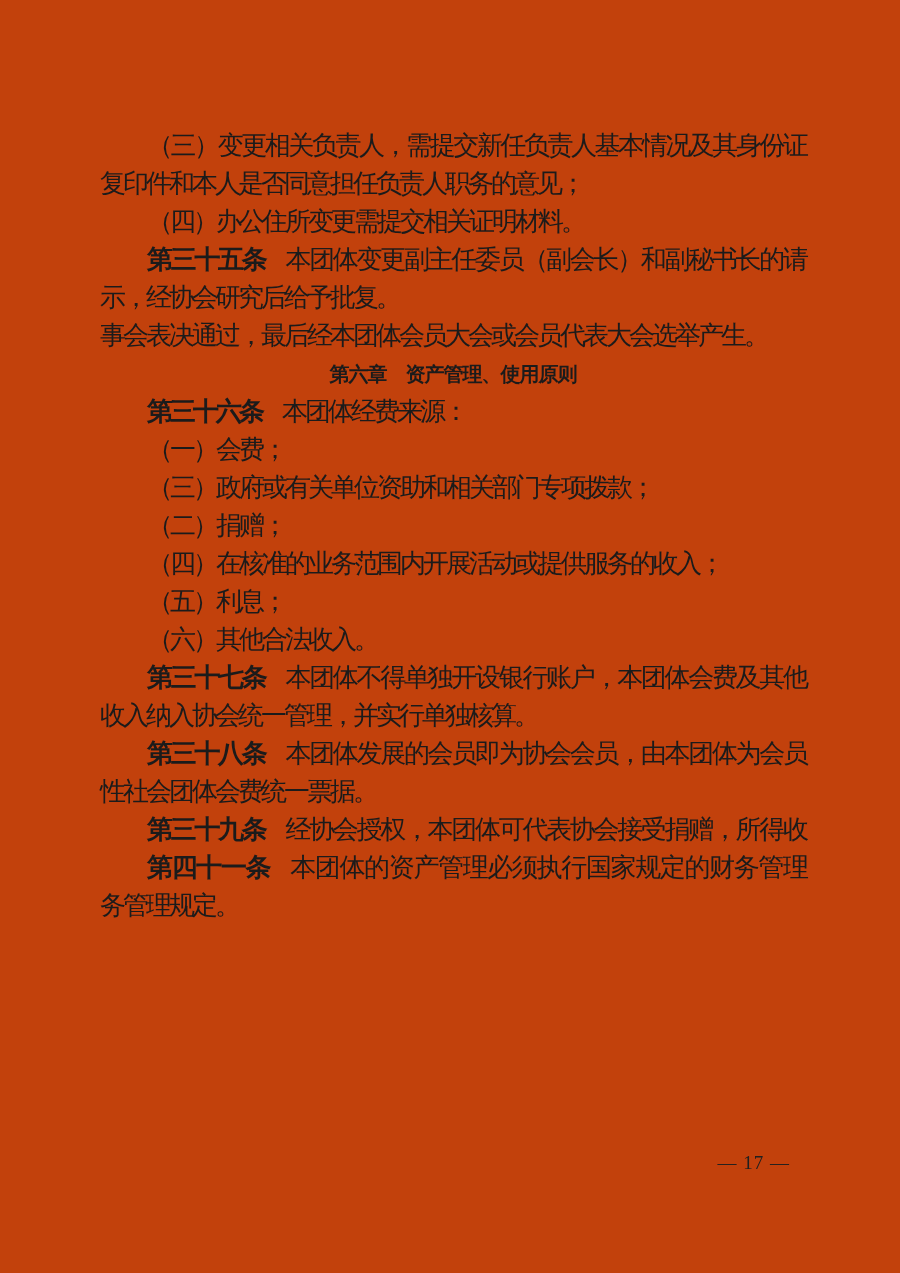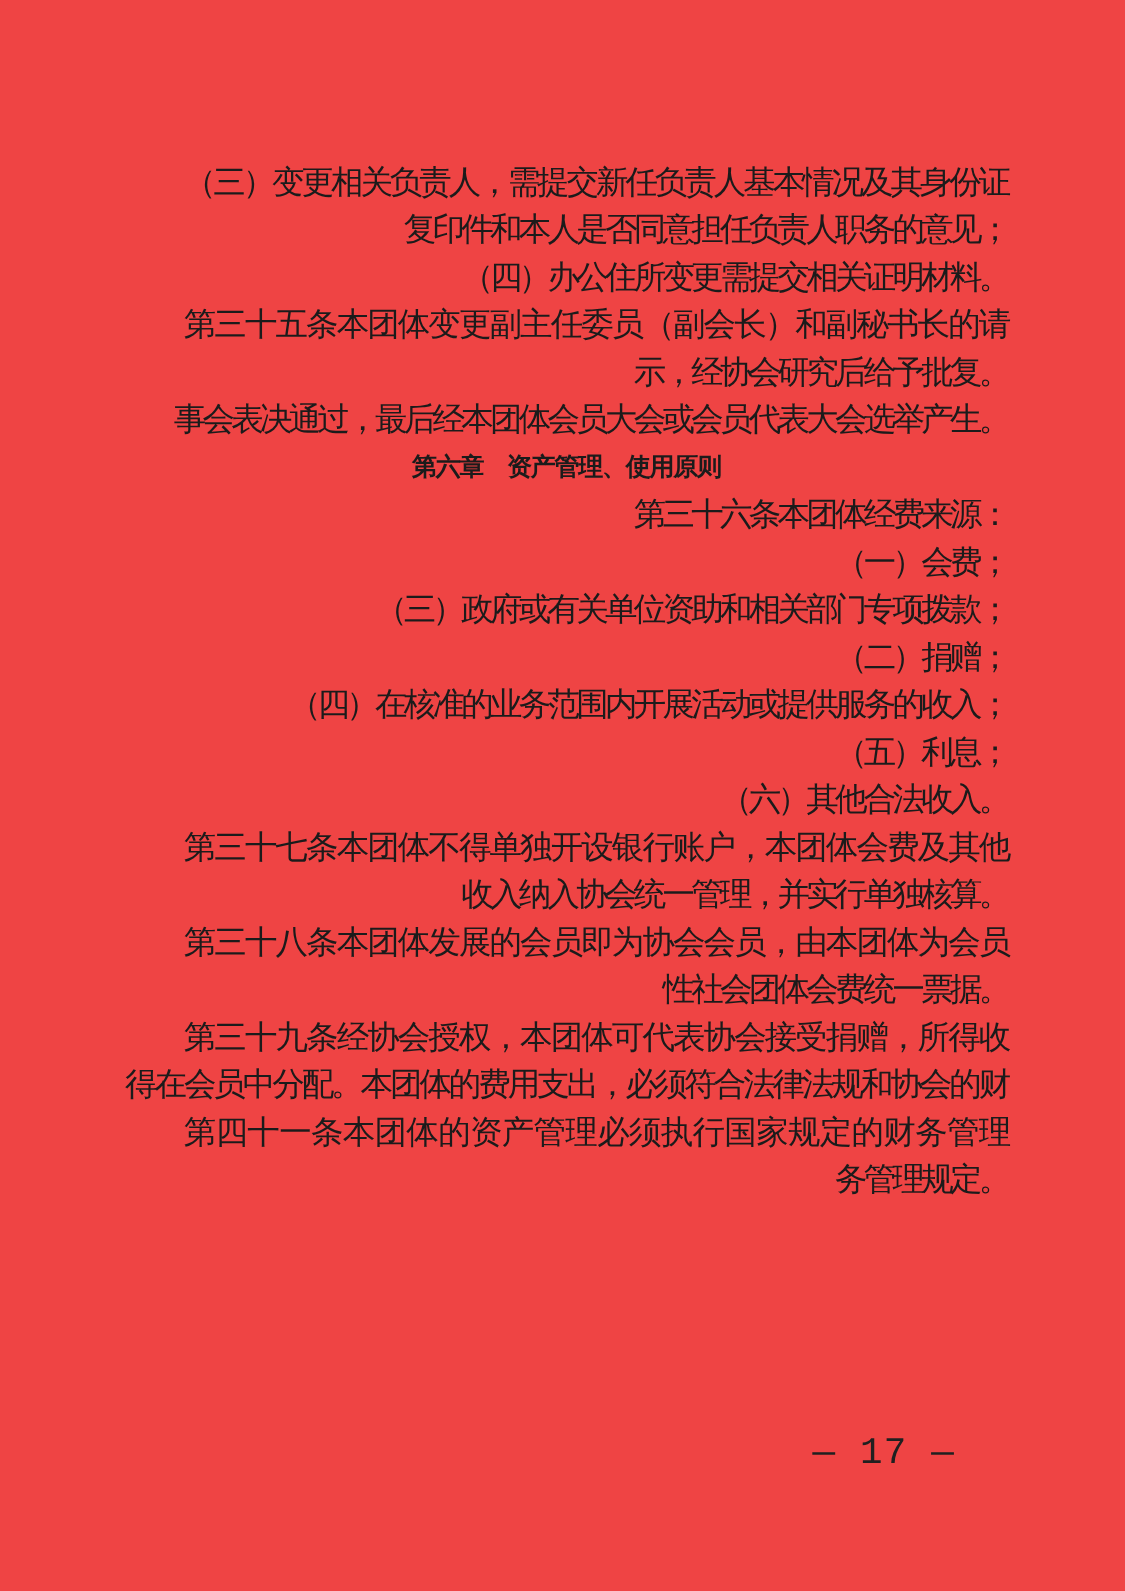--- a/index.html
+++ b/index.html
@@ -4,62 +4,62 @@
 <style>
   html, body { margin: 0; padding: 0; }
   body {
     width: 900px; height: 1273px;
     background: #ffffff;
     font-family: "Liberation Serif", serif;
   }
   .page {
     position: relative;
     width: 900px; height: 1273px;
-    background: #ef4444;
+    background: #c2410c;
     color: #1b1b1b;
     overflow: hidden;
   }
   .content {
     position: absolute;
     left: 100px; top: 127px;
     width: 706px;
   }
   .line {
     height: 38px;
     line-height: 38px;
     font-size: 26px;
     letter-spacing: -3px;
     white-space: normal;
-    text-align: right;
+    text-align: left;
   }
   .line.fill {
     text-align: justify;
     text-align-last: justify;
   }
   .line.indent { text-indent: 47px; }
   .art-num {
-    font-weight: normal;
+    font-weight: bold;
+    margin-right: 20px;
   }
   .line.chapter {
     font-family: "Liberation Sans", sans-serif;
     font-weight: bold;
     font-size: 20px;
     letter-spacing: -1px;
     text-align: center;
     text-align-last: center;
   }
   .page-number {
     position: absolute;
     top: 1146px; left: 650px; width: 140px;
     height: 34px; line-height: 34px;
-    text-align: left;
-    font-size: 30px;
+    text-align: right;
+    font-size: 19px;
     letter-spacing: 1px;
     color: #202020;
-    font-family: Liberation Mono, monospace;
   }
 </style>
 </head>
 <body>
 
 <div class="page">
   <div class="content" id="doc-content">
       <div class="line indent fill">（三）变更相关负责人，需提交新任负责人基本情况及其身份证</div>
       <div class="line">复印件和本人是否同意担任负责人职务的意见；</div>
       <div class="line indent">（四）办公住所变更需提交相关证明材料。</div>
@@ -72,18 +72,17 @@
       <div class="line indent">（三）政府或有关单位资助和相关部门专项拨款；</div>
       <div class="line indent">（二）捐赠；</div>
       <div class="line indent">（四）在核准的业务范围内开展活动或提供服务的收入；</div>
       <div class="line indent">（五）利息；</div>
       <div class="line indent">（六）其他合法收入。</div>
       <div class="line indent fill"><span class="art-num">第三十七条</span><span>本团体不得单独开设银行账户，本团体会费及其他</span></div>
       <div class="line">收入纳入协会统一管理，并实行单独核算。</div>
       <div class="line indent fill"><span class="art-num">第三十八条</span><span>本团体发展的会员即为协会会员，由本团体为会员</span></div>
       <div class="line">性社会团体会费统一票据。</div>
       <div class="line indent fill"><span class="art-num">第三十九条</span><span>经协会授权，本团体可代表协会接受捐赠，所得收</span></div>
-      <div class="line fill">得在会员中分配。本团体的费用支出，必须符合法律法规和协会的财</div>
       <div class="line indent fill"><span class="art-num">第四十一条</span><span>本团体的资产管理必须执行国家规定的财务管理</span></div>
       <div class="line">务管理规定。</div>
     </div>
   <div class="page-number">— 17 —</div>
 </div>
 
 </body></html>

